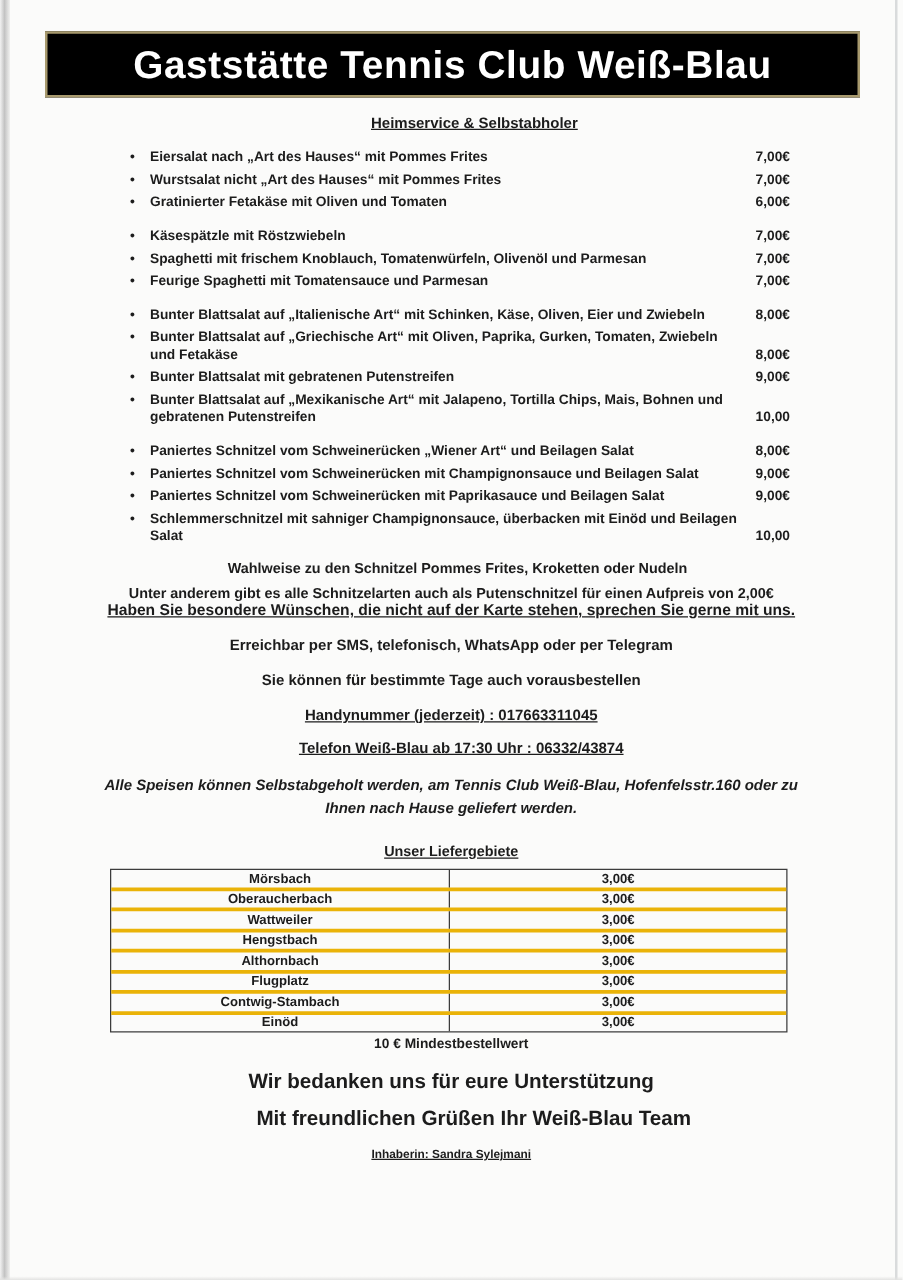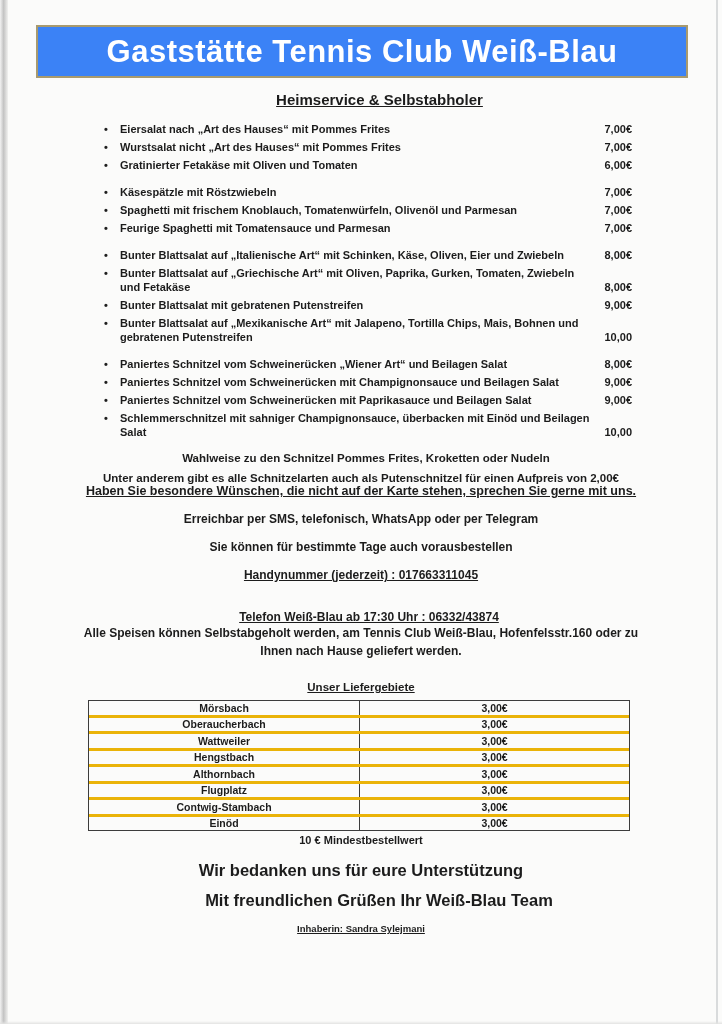--- a/index.html
+++ b/index.html
@@ -23,36 +23,36 @@
   .edge-bottom {
     position:absolute; left:0; bottom:0; width:100%; height:3px;
     background:linear-gradient(to top,#e3e3e2,rgba(255,255,255,0));
   }
 
   .page { position:relative; width:100%; height:100%; padding-top:25px; }
 
   .header-banner {
     margin:0 34px 0 36px;
     height:53px;
-    background:#3b82f6;
+    background:#000000;
     border:2px solid #a89a6e;
     display:flex; align-items:center; justify-content:center;
   }
   .header-banner .title {
     color:#ffffff;
     font-size:31px;
     font-weight:bold;
     letter-spacing:0.5px;
     white-space:nowrap;
   }
 
   .subtitle {
     margin-top:13px;
     text-align:center;
-    font-size:15px;
+    font-size:12px;
     font-weight:bold;
     text-decoration:underline;
     padding-left:37px;
   }
 
   .menu { margin:14px 90px 0 100px; }
   .menu-group { margin-bottom:13px; }
   .item {
     display:flex;
     font-size:11px;
@@ -68,22 +68,22 @@
     text-align:center;
     font-size:11.5px;
     font-weight:bold;
   }
   .wahlweise { margin-top:1px; }
   .unter-anderem { margin-top:8px; }
   .haben-sie { font-size:12.5px; text-decoration:underline; }
   .erreichbar { margin-top:14px; font-size:12px; }
   .vorbestellen { margin-top:14px; font-size:12px; }
   .handynummer { margin-top:14px; font-size:12px; text-decoration:underline; }
-  .telefon { margin-top:28px; font-size:12px; text-decoration:underline;padding-left:16px; }
-  .abholung { font-size:12px; line-height:18px; padding:0 70px; }
+  .telefon { margin-top:12px; font-size:12px; text-decoration:underline;padding-left:16px; }
+  .abholung { margin-top:14px; font-size:12px; line-height:18px; padding:0 70px;font-style:italic; }
   .liefergebiete-heading { margin-top:21px; font-size:11.5px; text-decoration:underline; }
 
   .delivery-table {
     margin:7px auto 0 88px;
     width:542px;
     border:1px solid #3c3c3c;
     border-collapse:collapse;
   }
   .dt-row { display:flex; border-bottom:3px solid #eab308; }
   .dt-row:last-child { border-bottom:none; }

